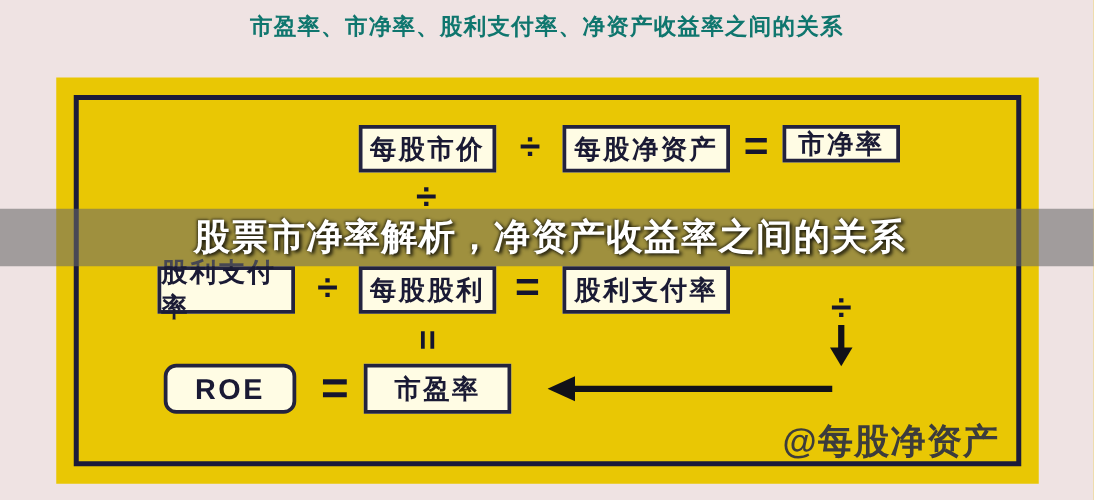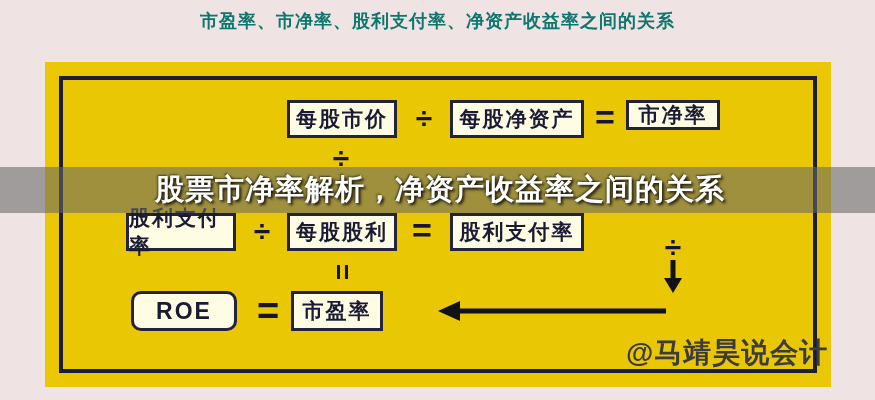--- a/index.html
+++ b/index.html
@@ -78,23 +78,23 @@
 <div class="op" style="left:654px; top:232px; width:38px; height:30px; font-size:30px;">÷</div>
 <svg class="arrow-svg" style="left:654px; top:260px;" width="38" height="34" viewBox="0 0 38 34">
   <line x1="19" y1="0" x2="19" y2="20" stroke="#111118" stroke-width="5"></line>
   <polygon points="10,18 28,18 19,33" fill="#111118"></polygon>
 </svg>
 
 <div class="op rot90" style="left:326px; top:256px; width:32px; height:32px; font-size:28px;">=</div>
 
 <div class="fbox" style="left:131px; top:291px; width:106px; height:40px; font-size:23px;border-radius:10px;">ROE</div>
 <div class="op" style="left:246px; top:288px; width:44px; height:46px; font-size:38px;">=</div>
-<div class="fbox" style="left:291px; top:291px; width:92px; height:40px;">市盈率</div>
+<div class="fbox" style="left:291px; top:291px; width:118px; height:40px;">市盈率</div>
 <svg class="arrow-svg" style="left:438px; top:297px;" width="228" height="28" viewBox="0 0 228 28">
   <line x1="228" y1="14" x2="20" y2="14" stroke="#111118" stroke-width="5"></line>
   <polygon points="22,4 22,24 0,14" fill="#111118"></polygon>
 </svg>
 
 <div class="banner">
   <span class="banner-text">股票市净率解析，净资产收益率之间的关系</span>
 </div>
 
-<div class="watermark">@马靖昊说会计</div>
+<div class="watermark">@每股净资产</div>
 
 </body></html>

